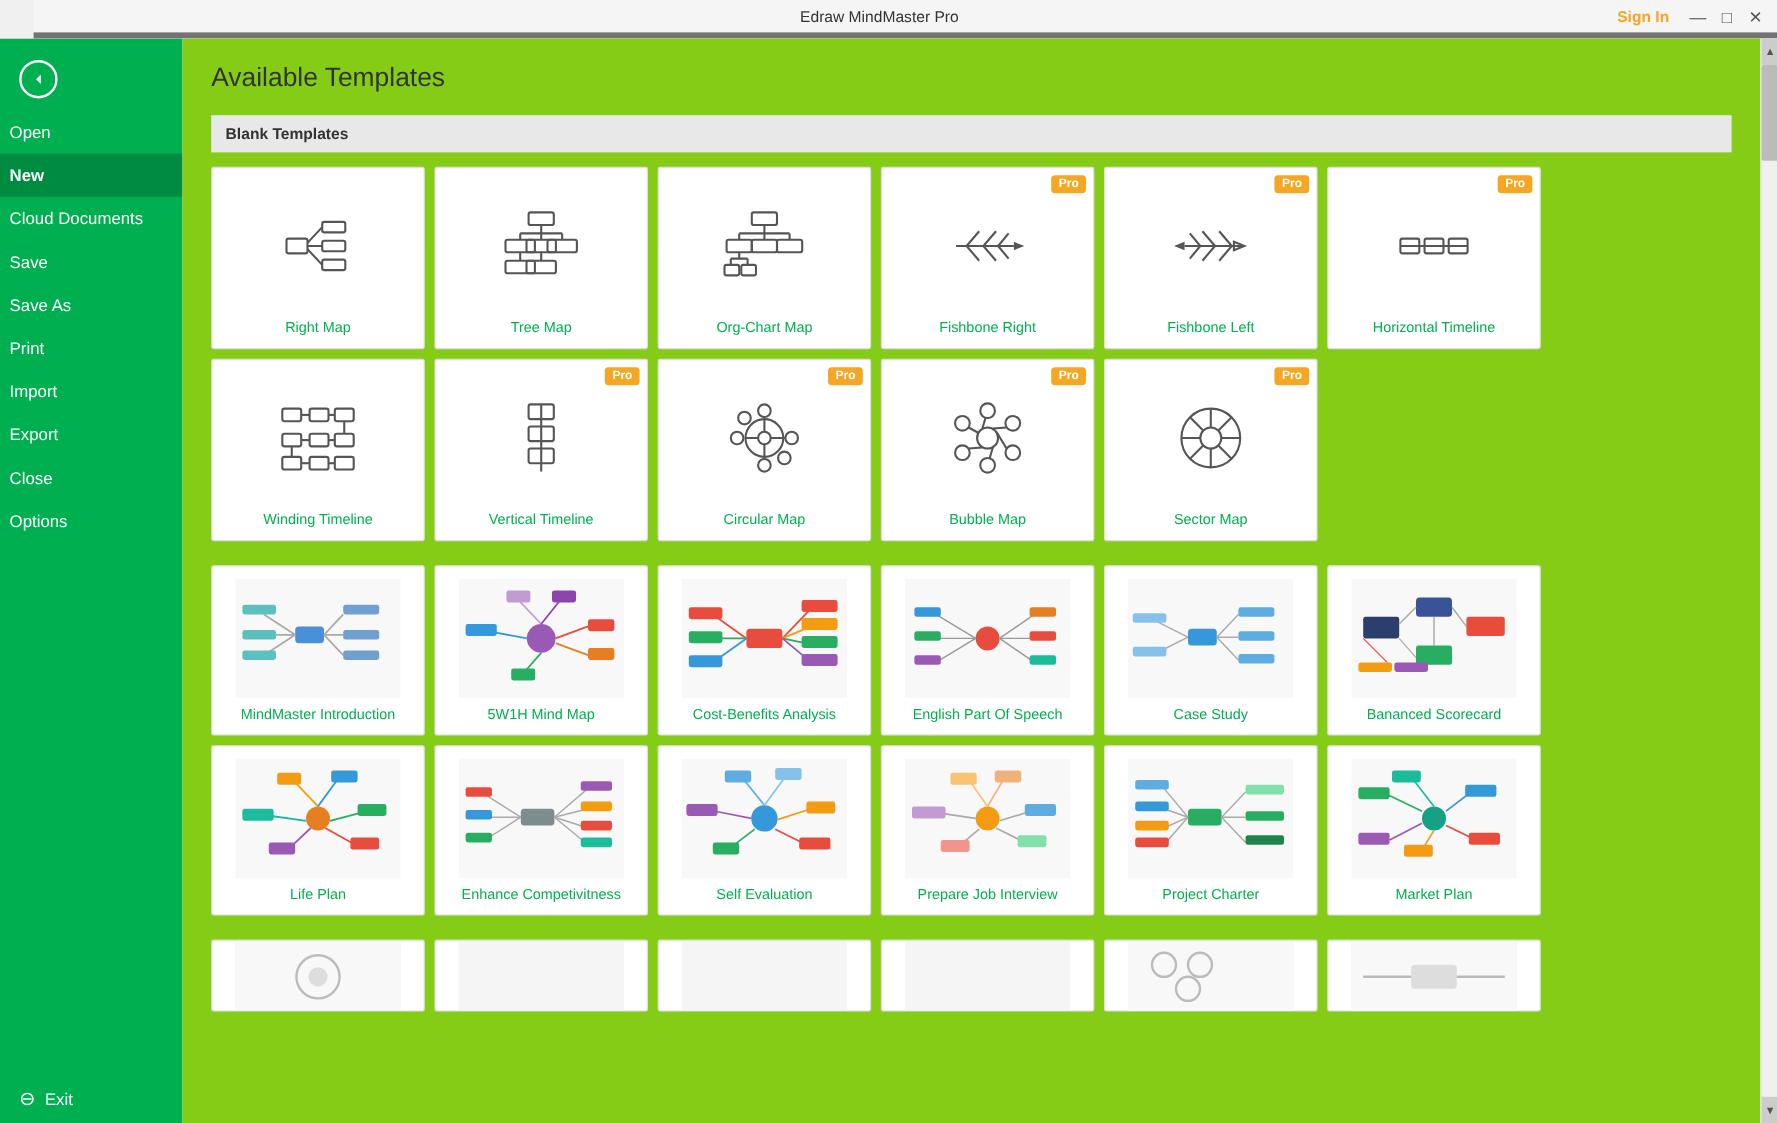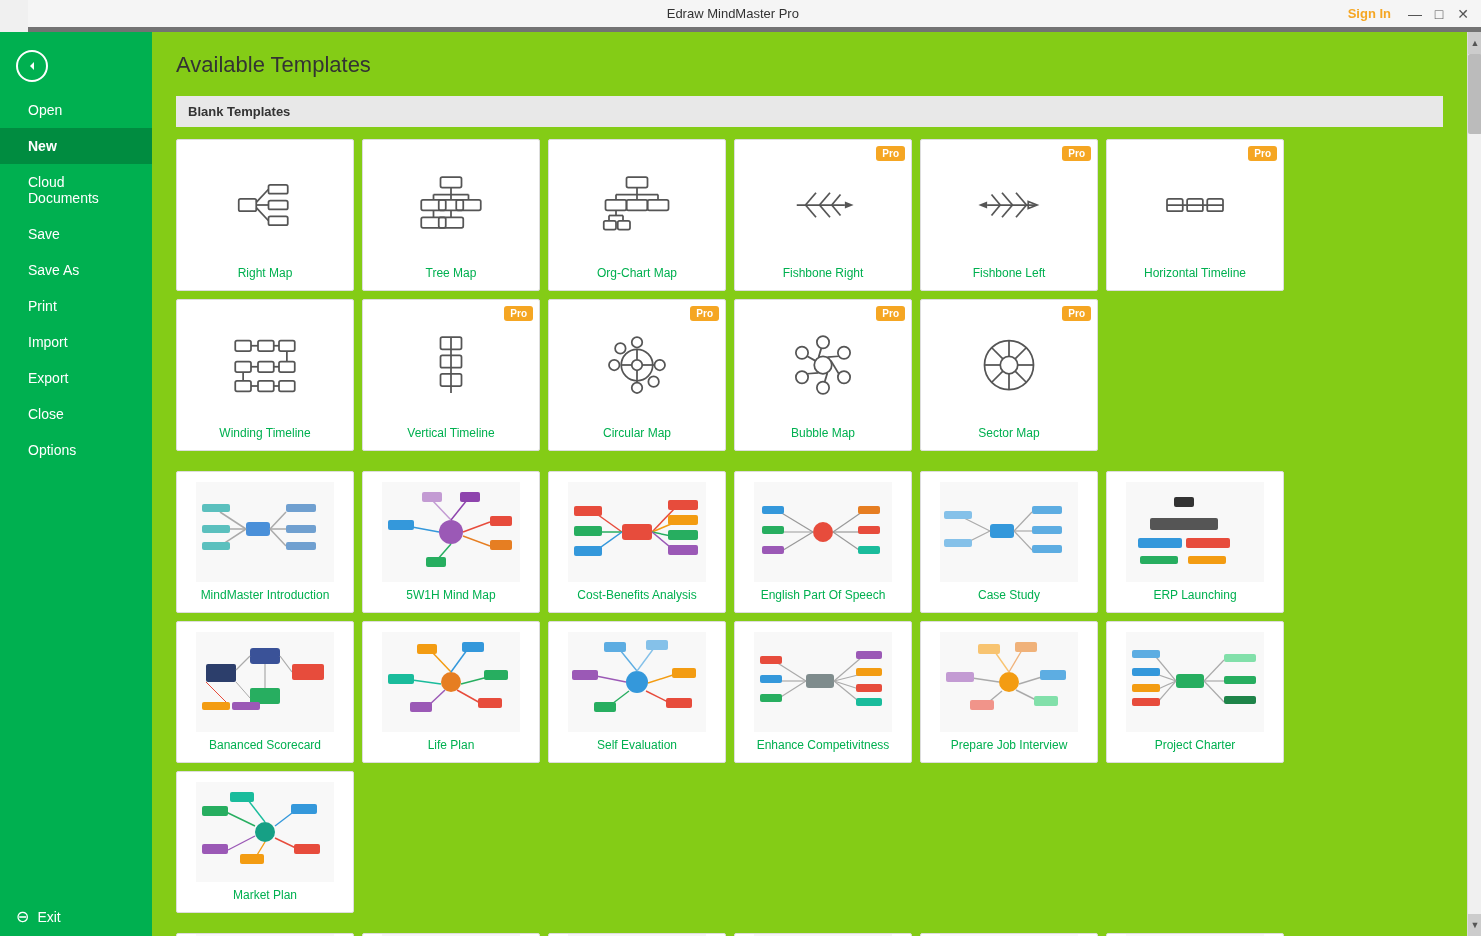--- a/index.html
+++ b/index.html
@@ -41,21 +41,21 @@
     }
     .back-circle {
       width: 32px; height: 32px;
       border-radius: 50%;
       border: 2px solid white;
       display: flex; align-items: center; justify-content: center;
       cursor: pointer;
     }
     .back-circle svg { width: 16px; height: 16px; fill: white; }
     .sidebar-item {
-      padding: 10px 28px;
+      padding: 10px 8px;
       color: white;
       font-size: 14px;
       cursor: pointer;
       display: flex;
       align-items: center;
       gap: 8px;
     }
     .sidebar-item.active { background: rgba(0,0,0,0.2); font-weight: 700; }
     .sidebar-exit { margin-top: auto; padding: 10px 16px; color: white; font-size: 14px; cursor: pointer; display: flex; align-items: center; gap: 8px; }
 
@@ -530,40 +530,20 @@
             <line x1="50" y1="49" x2="22" y2="35" stroke="#aaa" stroke-width="1.2"></line>
             <line x1="50" y1="49" x2="22" y2="63" stroke="#aaa" stroke-width="1.2"></line>
             <rect x="4" y="29" width="28" height="8" rx="2" fill="#85c1e9"></rect>
             <rect x="4" y="57" width="28" height="8" rx="2" fill="#85c1e9"></rect>
           </svg>
         </div>
         <div class="template-name">Case Study</div>
       </div>
 
 
-      <div class="template-card">
-        <div class="example-thumb">
-          <svg width="138" height="100" viewBox="0 0 138 100">
-            <rect width="138" height="100" fill="#f8f8f8"></rect>
-            <rect x="48" y="15" width="20" height="10" rx="2" fill="#333"></rect>
-            <line x1="58" y1="25" x2="58" y2="36"></line>
-            <rect x="24" y="36" width="68" height="12" rx="2" fill="#555"></rect>
-            <line x1="36" y1="48" x2="36" y2="56"></line>
-            <line x1="58" y1="48" x2="58" y2="56"></line>
-            <line x1="80" y1="48" x2="80" y2="56"></line>
-            <rect x="12" y="56" width="44" height="10" rx="2" fill="#3498db"></rect>
-            <rect x="60" y="56" width="44" height="10" rx="2" fill="#e74c3c"></rect>
-            <line x1="34" y1="66" x2="34" y2="74"></line>
-            <line x1="82" y1="66" x2="82" y2="74"></line>
-            <rect x="14" y="74" width="38" height="8" rx="2" fill="#27ae60"></rect>
-            <rect x="62" y="74" width="38" height="8" rx="2" fill="#f39c12"></rect>
-          </svg>
-        </div>
-        <div class="template-name">ERP Launching</div>
-      </div>
 
       <div class="template-card">
         <div class="example-thumb">
           <svg width="138" height="100" viewBox="0 0 138 100">
             <rect width="138" height="100" fill="#f8f8f8"></rect>
             <rect x="10" y="32" width="30" height="18" rx="2" fill="#2c3e6b"></rect>
             <rect x="54" y="16" width="30" height="16" rx="3" fill="#3a5298"></rect>
             <line x1="54" y1="24" x2="40" y2="38" stroke="#aaa" stroke-width="1.2"></line>
             <line x1="84" y1="24" x2="96" y2="40" stroke="#aaa" stroke-width="1.2"></line>
             <line x1="69" y1="32" x2="69" y2="56" stroke="#aaa" stroke-width="1.2"></line>
@@ -591,42 +571,20 @@
             <line x1="59" y1="52" x2="30" y2="48" stroke="#1abc9c" stroke-width="1.5"></line>
             <rect x="35" y="12" width="20" height="10" rx="2" fill="#f39c12"></rect>
             <rect x="80" y="10" width="22" height="10" rx="2" fill="#3498db"></rect>
             <rect x="102" y="38" width="24" height="10" rx="2" fill="#27ae60"></rect>
             <rect x="96" y="66" width="24" height="10" rx="2" fill="#e74c3c"></rect>
             <rect x="28" y="70" width="22" height="10" rx="2" fill="#9b59b6"></rect>
             <rect x="6" y="42" width="26" height="10" rx="2" fill="#1abc9c"></rect>
           </svg>
         </div>
         <div class="template-name">Life Plan</div>
-      </div>
-
-      <div class="template-card">
-        <div class="example-thumb">
-          <svg width="138" height="100" viewBox="0 0 138 100">
-            <rect width="138" height="100" fill="#f8f8f8"></rect>
-            <circle cx="69" cy="50" r="11" fill="#3498db"></circle>
-            <line x1="69" y1="39" x2="52" y2="18" stroke="#5dade2" stroke-width="1.4"></line>
-            <line x1="69" y1="39" x2="86" y2="16" stroke="#85c1e9" stroke-width="1.4"></line>
-            <line x1="80" y1="51" x2="108" y2="42" stroke="#f39c12" stroke-width="1.4"></line>
-            <line x1="78" y1="59" x2="104" y2="72" stroke="#e74c3c" stroke-width="1.4"></line>
-            <line x1="61" y1="59" x2="40" y2="75" stroke="#27ae60" stroke-width="1.4"></line>
-            <line x1="58" y1="50" x2="28" y2="44" stroke="#9b59b6" stroke-width="1.4"></line>
-            <rect x="36" y="10" width="22" height="10" rx="2" fill="#5dade2"></rect>
-            <rect x="78" y="8" width="22" height="10" rx="2" fill="#85c1e9"></rect>
-            <rect x="104" y="36" width="24" height="10" rx="2" fill="#f39c12"></rect>
-            <rect x="98" y="66" width="26" height="10" rx="2" fill="#e74c3c"></rect>
-            <rect x="26" y="70" width="22" height="10" rx="2" fill="#27ae60"></rect>
-            <rect x="4" y="38" width="26" height="10" rx="2" fill="#9b59b6"></rect>
-          </svg>
-        </div>
-        <div class="template-name">Self Evaluation</div>
       </div>
 
       <div class="template-card">
         <div class="example-thumb">
           <svg width="138" height="100" viewBox="0 0 138 100">
             <rect width="138" height="100" fill="#f8f8f8"></rect>
             <rect x="52" y="42" width="28" height="14" rx="3" fill="#7f8c8d"></rect>
             <line x1="52" y1="49" x2="22" y2="30" stroke="#aaa" stroke-width="1.2"></line>
             <line x1="52" y1="49" x2="22" y2="49" stroke="#aaa" stroke-width="1.2"></line>
             <line x1="52" y1="49" x2="22" y2="68" stroke="#aaa" stroke-width="1.2"></line>
@@ -643,20 +601,42 @@
             <rect x="102" y="66" width="26" height="8" rx="2" fill="#1abc9c"></rect>
           </svg>
         </div>
         <div class="template-name">Enhance Competivitness</div>
       </div>
 
       <div class="template-card">
         <div class="example-thumb">
           <svg width="138" height="100" viewBox="0 0 138 100">
             <rect width="138" height="100" fill="#f8f8f8"></rect>
+            <circle cx="69" cy="50" r="11" fill="#3498db"></circle>
+            <line x1="69" y1="39" x2="52" y2="18" stroke="#5dade2" stroke-width="1.4"></line>
+            <line x1="69" y1="39" x2="86" y2="16" stroke="#85c1e9" stroke-width="1.4"></line>
+            <line x1="80" y1="51" x2="108" y2="42" stroke="#f39c12" stroke-width="1.4"></line>
+            <line x1="78" y1="59" x2="104" y2="72" stroke="#e74c3c" stroke-width="1.4"></line>
+            <line x1="61" y1="59" x2="40" y2="75" stroke="#27ae60" stroke-width="1.4"></line>
+            <line x1="58" y1="50" x2="28" y2="44" stroke="#9b59b6" stroke-width="1.4"></line>
+            <rect x="36" y="10" width="22" height="10" rx="2" fill="#5dade2"></rect>
+            <rect x="78" y="8" width="22" height="10" rx="2" fill="#85c1e9"></rect>
+            <rect x="104" y="36" width="24" height="10" rx="2" fill="#f39c12"></rect>
+            <rect x="98" y="66" width="26" height="10" rx="2" fill="#e74c3c"></rect>
+            <rect x="26" y="70" width="22" height="10" rx="2" fill="#27ae60"></rect>
+            <rect x="4" y="38" width="26" height="10" rx="2" fill="#9b59b6"></rect>
+          </svg>
+        </div>
+        <div class="template-name">Self Evaluation</div>
+      </div>
+
+      <div class="template-card">
+        <div class="example-thumb">
+          <svg width="138" height="100" viewBox="0 0 138 100">
+            <rect width="138" height="100" fill="#f8f8f8"></rect>
             <circle cx="69" cy="50" r="10" fill="#f39c12"></circle>
             <line x1="69" y1="40" x2="55" y2="20" stroke="#f8c471" stroke-width="1.4"></line>
             <line x1="69" y1="40" x2="82" y2="18" stroke="#f0b27a" stroke-width="1.4"></line>
             <line x1="79" y1="52" x2="105" y2="44" stroke="#aaa" stroke-width="1.4"></line>
             <line x1="76" y1="58" x2="100" y2="70" stroke="#aaa" stroke-width="1.4"></line>
             <line x1="62" y1="59" x2="44" y2="74" stroke="#aaa" stroke-width="1.4"></line>
             <line x1="59" y1="50" x2="32" y2="46" stroke="#aaa" stroke-width="1.4"></line>
             <rect x="38" y="12" width="22" height="10" rx="2" fill="#f8c471"></rect>
             <rect x="75" y="10" width="22" height="10" rx="2" fill="#f0b27a"></rect>
             <rect x="100" y="38" width="26" height="10" rx="2" fill="#5dade2"></rect>

